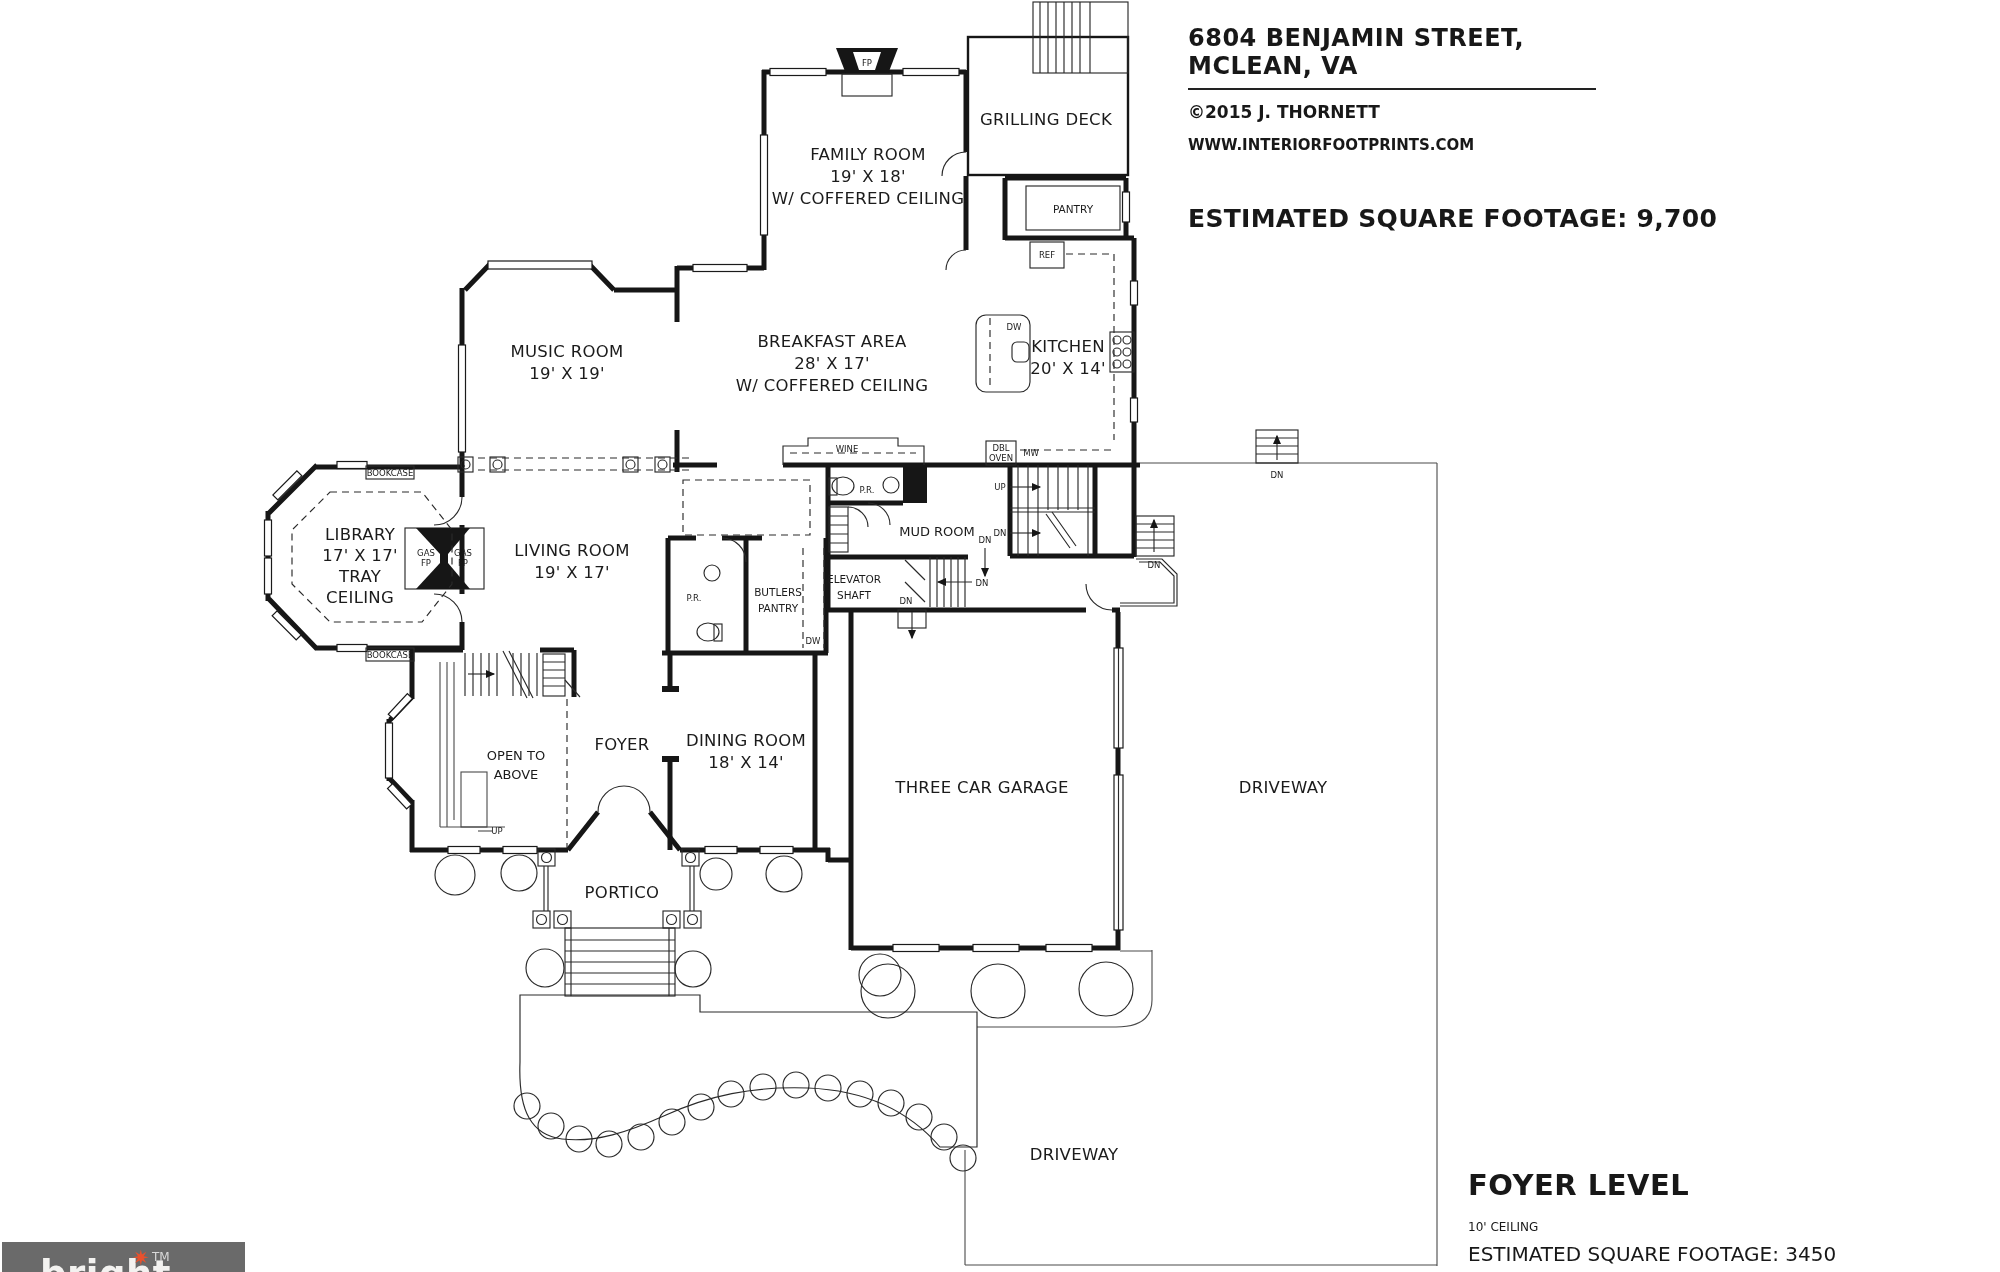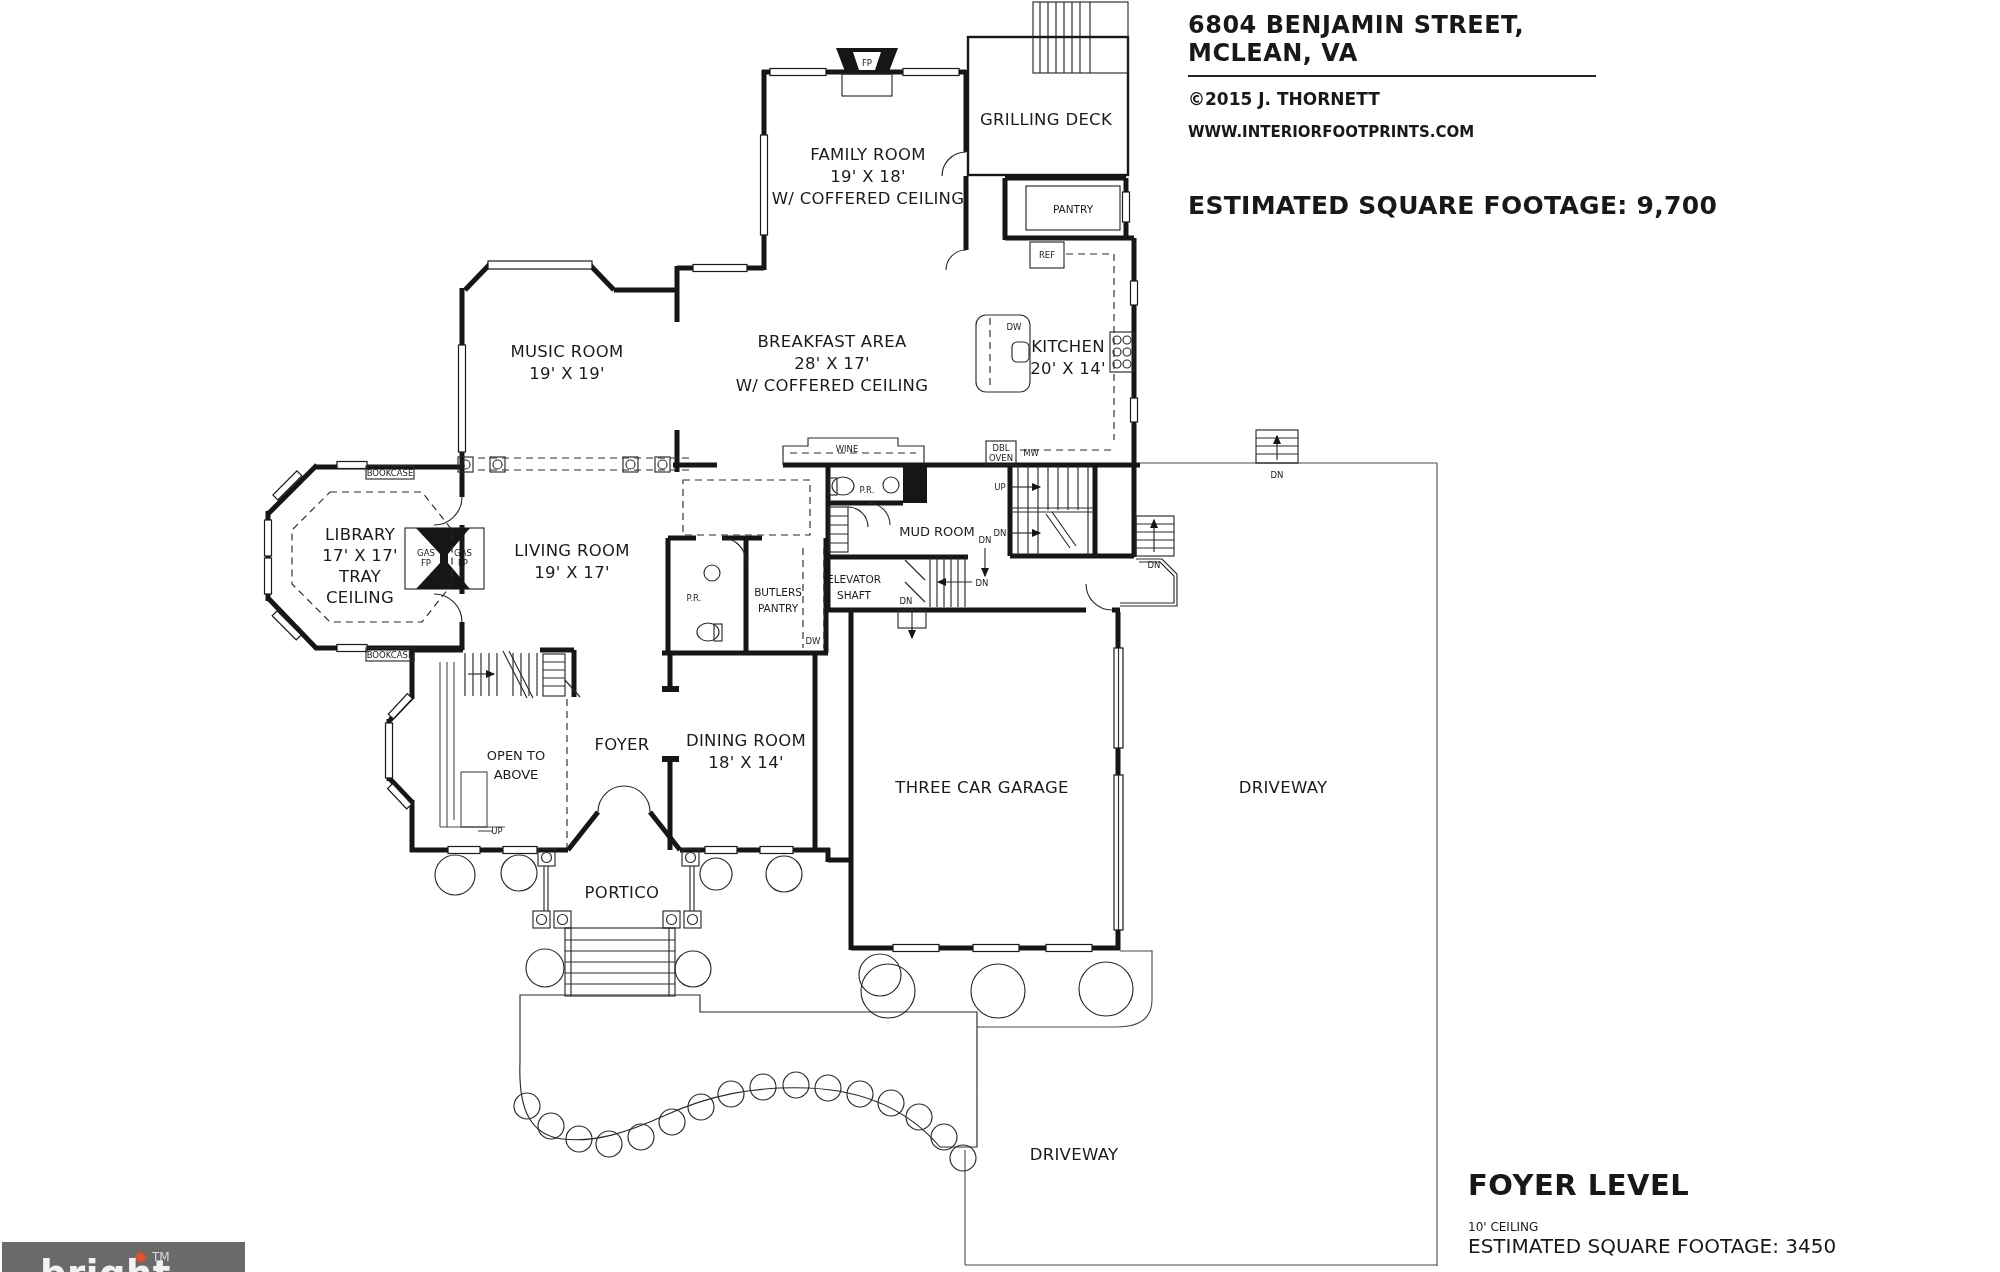--- a/index.html
+++ b/index.html
@@ -1,29 +1,29 @@
 <!DOCTYPE html>
 <html><head>
 <meta charset="utf-8">
 <style>
   html,body{margin:0;padding:0;background:#fff;}
   #stage{position:relative;width:2000px;height:1272px;background:#ffffff;overflow:hidden;
          font-family:"DejaVu Sans","Liberation Sans",sans-serif;color:#181818;}
   
-  .hdr{position:absolute;left:1188px;top:11px;width:700px;}
+  .hdr{position:absolute;left:1188px;top:24px;width:700px;}
   .hdr .address{font-size:24px;font-weight:bold;letter-spacing:.5px;border-bottom:2px solid #222;
                 padding-bottom:8px;width:408px;}
   .hdr .copy{font-size:17px;font-weight:bold;margin-top:12px;}
   .hdr .site{font-size:15px;font-weight:bold;margin-top:14px;}
   .hdr .disc{font-size:13.5px;font-weight:bold;margin-top:7px;letter-spacing:.2px;}
   .hdr .sqft{font-size:25px;font-weight:bold;margin-top:50px;letter-spacing:.3px;}
   .lvl{position:absolute;left:1468px;top:1168px;}
   .lvl .name{font-size:29px;font-weight:bold;letter-spacing:.5px;}
   .lvl .ceil{font-size:12px;margin-top:18px;}
-  .lvl .sq{font-size:20px;margin-top:0;}
+  .lvl .sq{font-size:20px;margin-top:8px;}
   .logo{position:absolute;left:2px;top:1242px;width:243px;height:69px;background:#6a6a6a;}
   .logo .brand{position:absolute;left:38px;top:11px;font-size:37px;font-weight:bold;color:#f3f2f0;
                letter-spacing:.5px;}
   .logo .star{position:absolute;left:130px;top:4px;font-size:21px;color:#e8512d;}
   .logo .tm{position:absolute;left:150px;top:8px;font-size:12px;color:#d9d9d9;text-align:right;}
   .logo .mls{position:absolute;left:158px;top:26px;font-size:25px;color:#c7c6c4;letter-spacing:2px;}
   
   svg{position:absolute;left:0;top:0;}
   .w5{stroke:#161616;stroke-width:5;fill:none;stroke-linecap:butt;}
   .w3{stroke:#161616;stroke-width:2.4;fill:none;}

